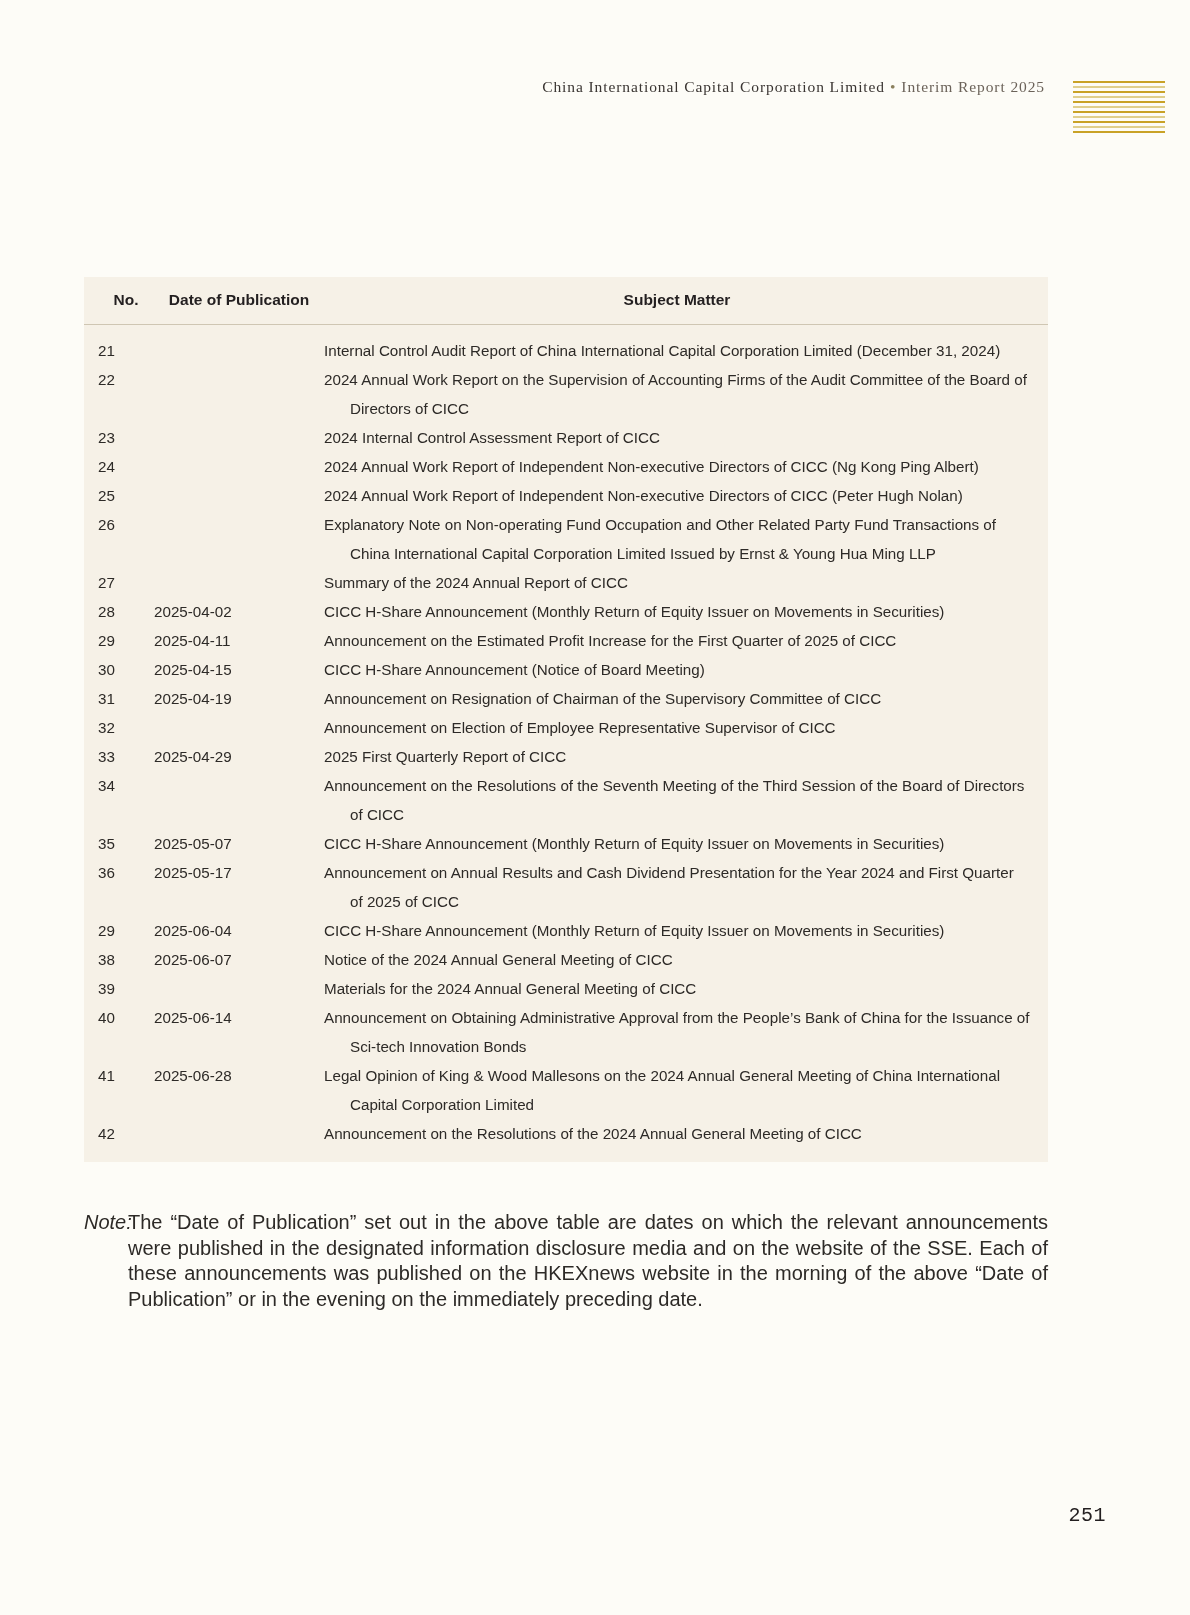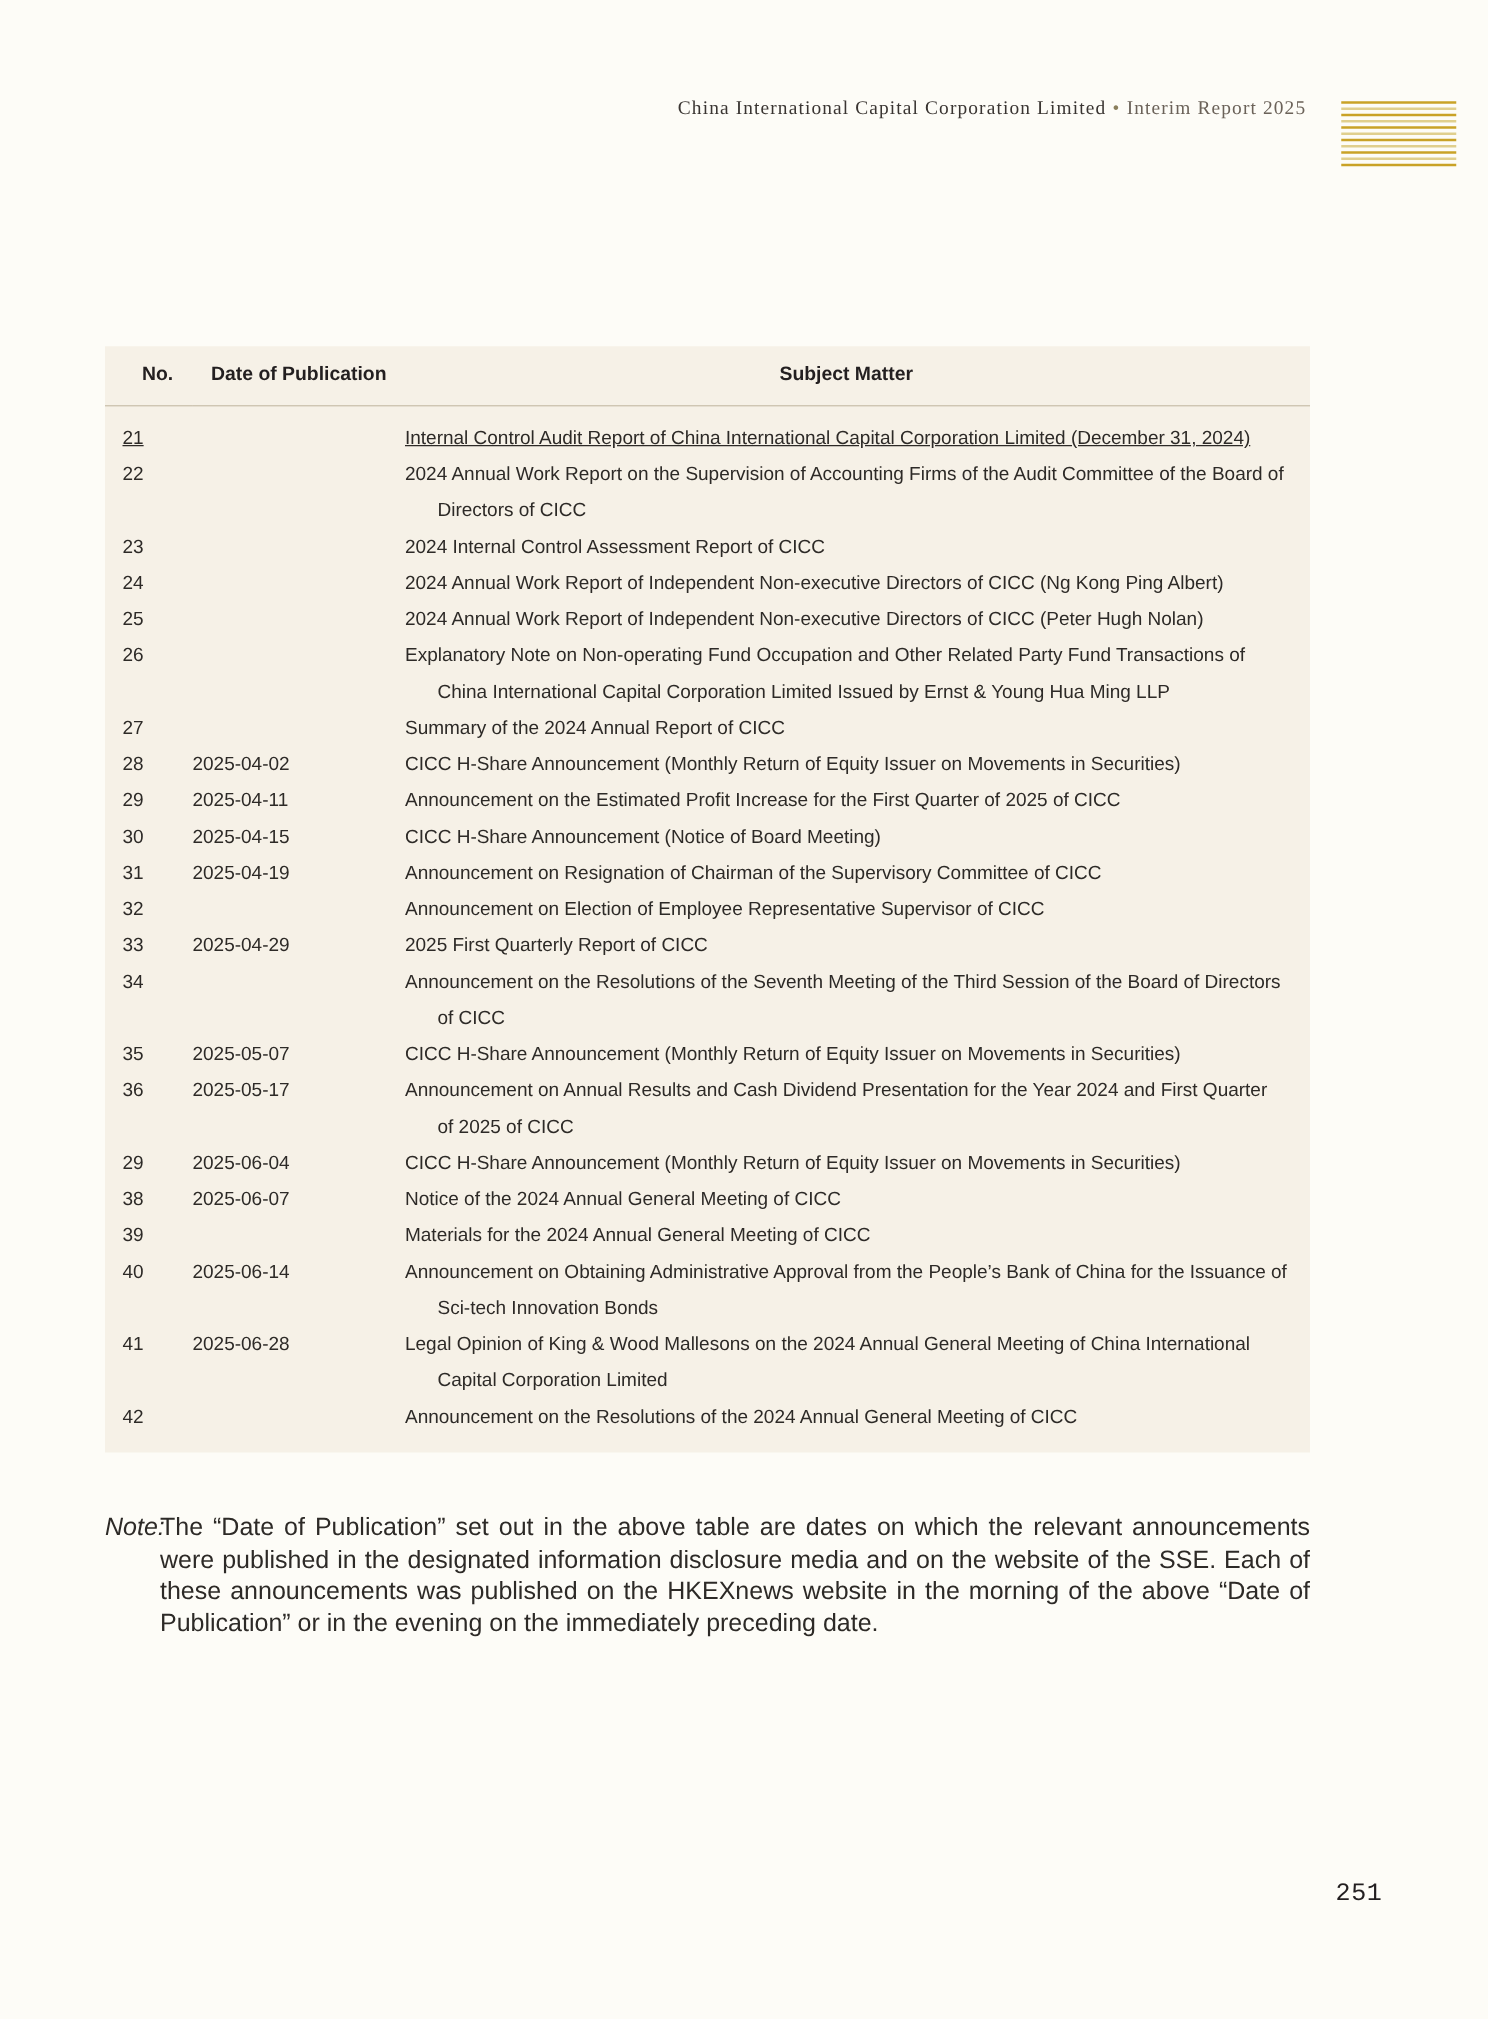--- a/index.html
+++ b/index.html
@@ -91,21 +91,20 @@
   }
   .col-no { width: 56px; padding-left: 14px !important; }
   .col-date { width: 170px; }
   .col-subject { padding-right: 18px !important; }
 
   td.col-no, td.col-date {
     padding-top: 0;
   }
   tbody tr:first-child td {
     padding-top: 11px;
-    text-decoration: underline;
   }
   tbody tr:last-child td {
     padding-bottom: 14px;
   }
   .subject-text {
     display: block;
     text-indent: 0;
     padding-left: 26px;
     margin-left: -26px;
   }

